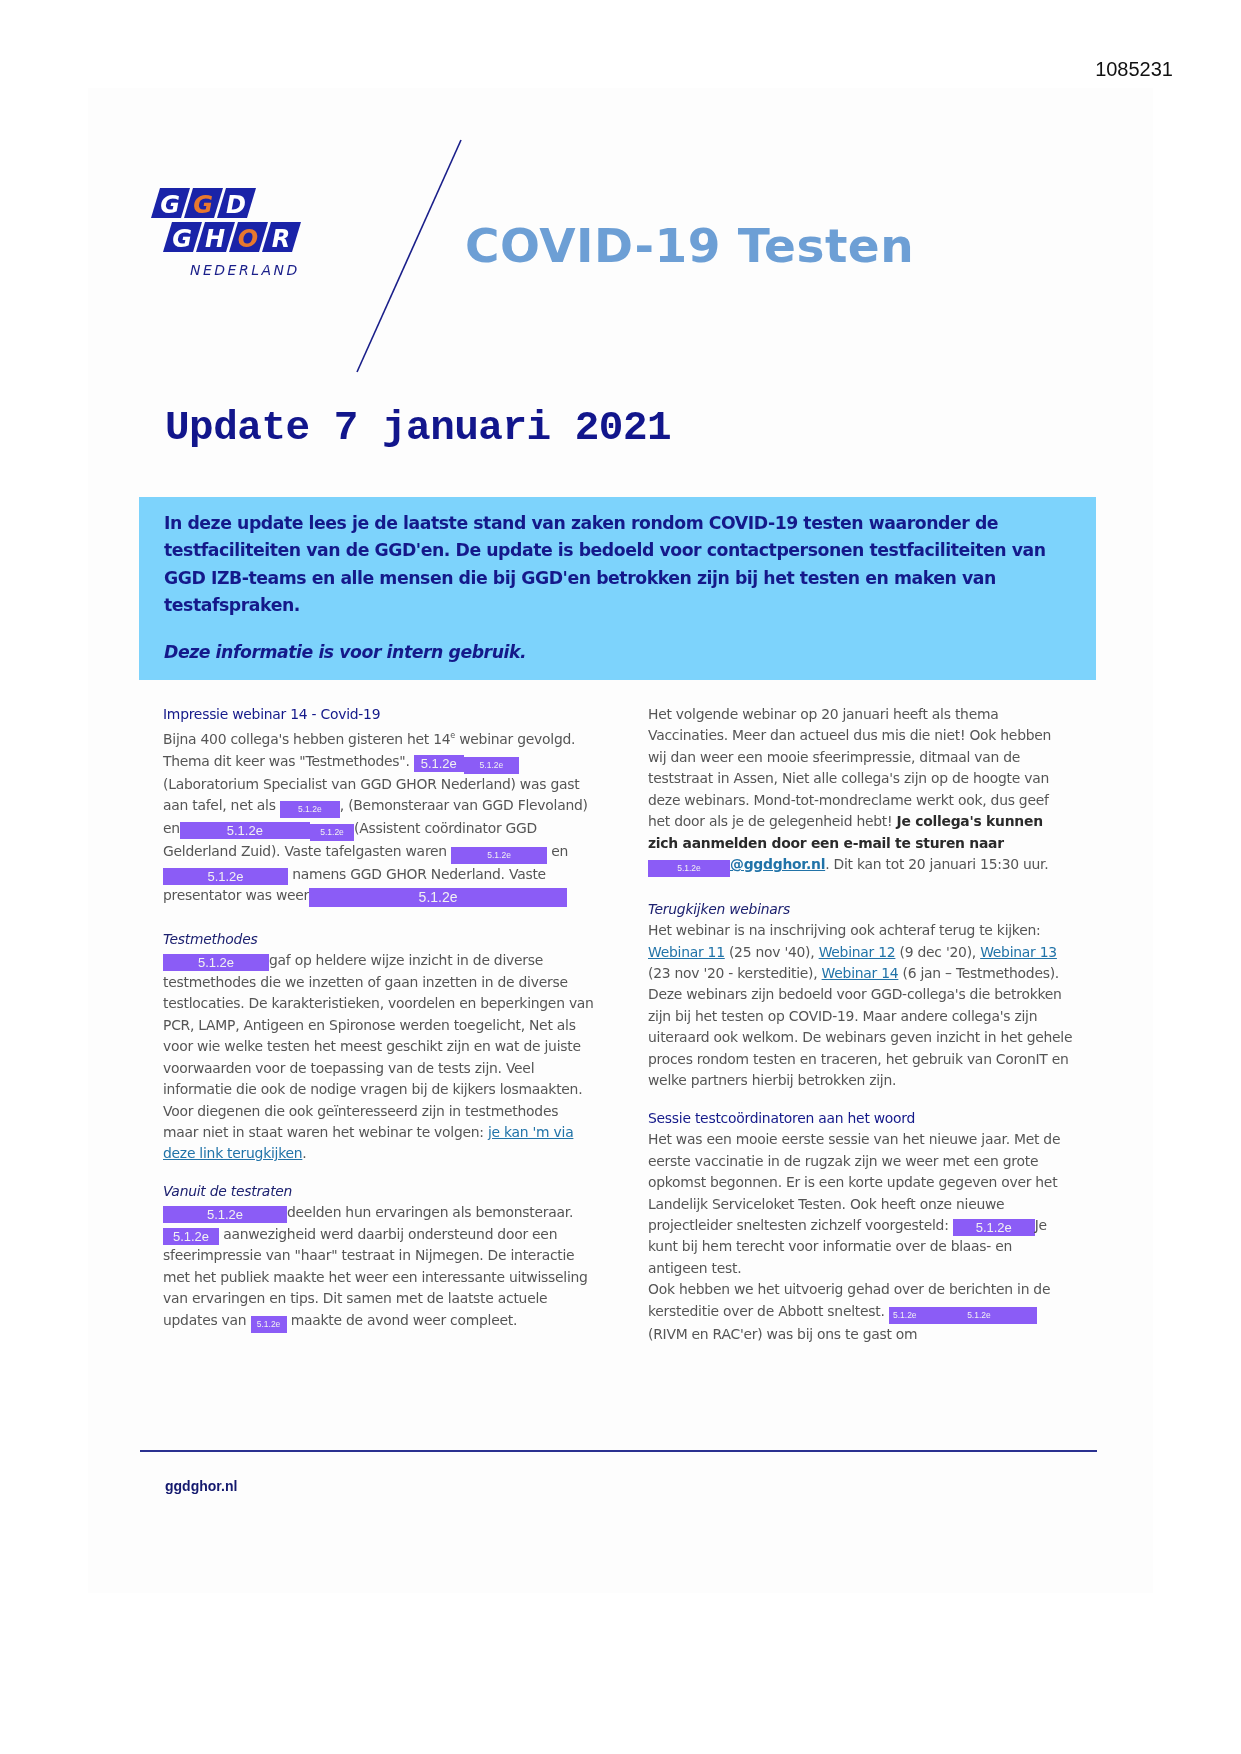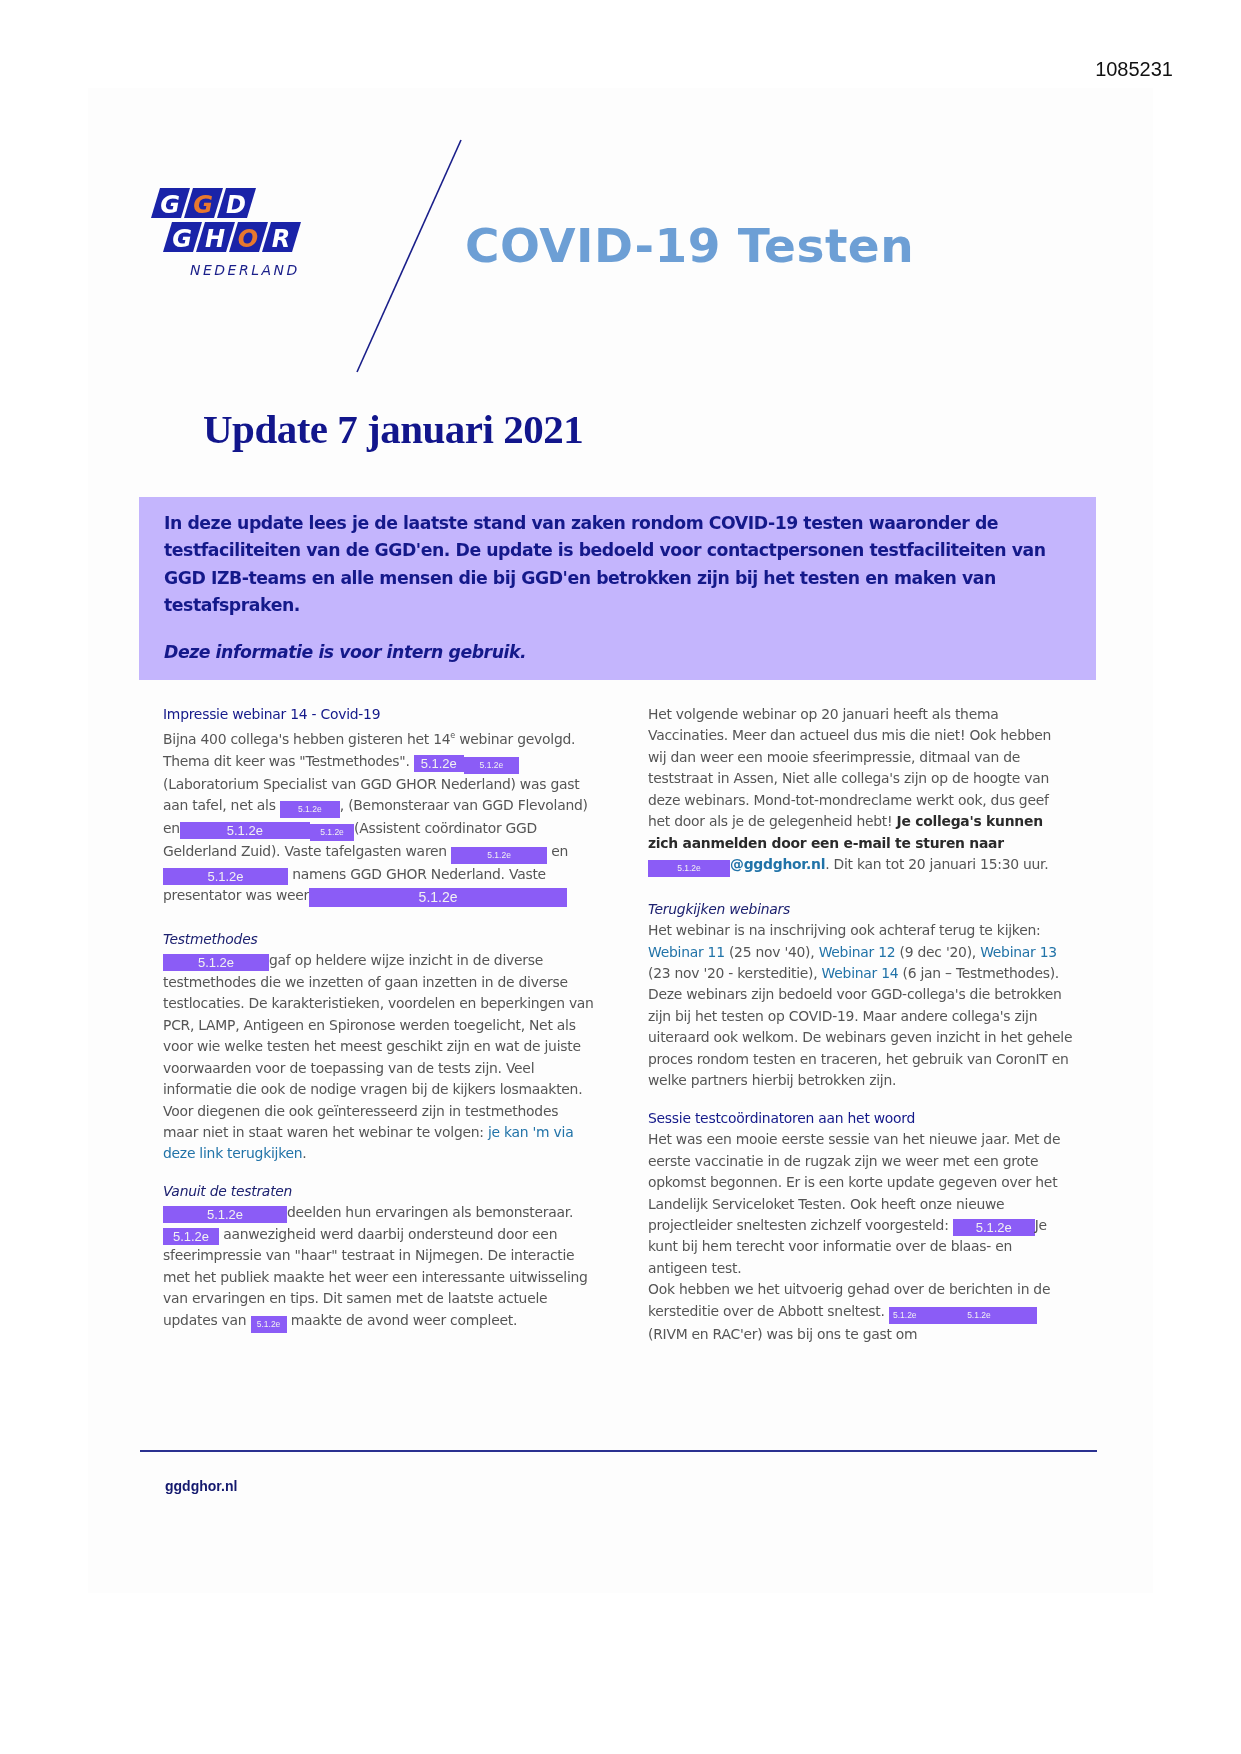--- a/index.html
+++ b/index.html
@@ -8,44 +8,44 @@
   .docnum { position:absolute; left:1000px; top:58px; width:173px; text-align:right;
             font-family:"Liberation Sans", sans-serif; font-size:20px; color:#111; }
   .page { position:absolute; left:88px; top:88px; width:1065px; height:1505px; background:#fdfdfd; }
 
   
   .logo { position:absolute; left:148px; top:188px; width:190px; height:110px; }
   .diag { position:absolute; left:0; top:0; width:1241px; height:1754px; pointer-events:none; }
 
   .covid-title { position:absolute; left:465px; top:218px; font-family:"DejaVu Sans", sans-serif;
                  font-weight:bold; font-size:47px; color:#6d9fd5; letter-spacing:0.5px; }
-  .update-title { position:absolute; left:165px; top:405px; font-family:Liberation Serif, serif;
-                  font-weight:bold; font-size:41px; color:#12168c; letter-spacing:-0.5px;margin-left:38px; }
+  .update-title { position:absolute; left:165px; top:405px; font-family:Liberation Mono, monospace;
+                  font-weight:bold; font-size:41px; color:#12168c; letter-spacing:-0.5px; }
 
-  .intro { position:absolute; left:139px; top:497px; width:957px; height:183px; background:#c4b5fd; }
+  .intro { position:absolute; left:139px; top:497px; width:957px; height:183px; background:#7dd3fc; }
   .intro-text { position:absolute; left:25px; top:13px; width:905px; font-family:"DejaVu Sans", sans-serif;
                 font-weight:bold; font-size:17.3px; line-height:27.3px; color:#14198a; letter-spacing:-0.45px; }
   .intro-note { position:absolute; left:25px; top:145px; font-family:"DejaVu Sans", sans-serif;
                 font-weight:bold; font-style:italic; font-size:17.3px; color:#14198a; letter-spacing:-0.45px; }
 
   .col { position:absolute; font-family:"DejaVu Sans", sans-serif; font-size:13.9px; line-height:21.45px;
          color:#555; letter-spacing:-0.25px; }
   .col-left { left:163px; top:704px; width:432px; }
   .col-right { left:648px; top:704px; width:425px; }
   .section { margin:0; }
   .h-bold { font-weight:normal; color:#14198a; display:block; }
   .h-ital { font-style:italic; color:#1d2170; display:block; }
   .gap { height:21.45px; }
   .gap-s { height:16px; }
   .red { display:inline-block; background:#8b5cf6; color:#f2f2f2; text-align:center;
          font-family:"Liberation Sans", sans-serif; font-size:13px; line-height:17px; height:17px;
          vertical-align:-2px; letter-spacing:0; }
   .red.sm { font-size:8.5px; }
   .red.tall { height:19px; line-height:19px; font-size:14px; }
-  .link { color:#2173a8; }
+  .link { color:#2173a8; text-decoration:underline; }
   .bold-dark { font-weight:bold; color:#2a2a2a; }
 
   .rule { position:absolute; left:140px; top:1450px; width:957px; height:2px; background:#2a3190; }
   .footer { position:absolute; left:165px; top:1478px; font-family:"Liberation Sans", sans-serif;
             font-weight:bold; font-size:14px; color:#14196e; }
 </style>
 </head>
 <body>
 
 <div class="docnum">1085231</div>

